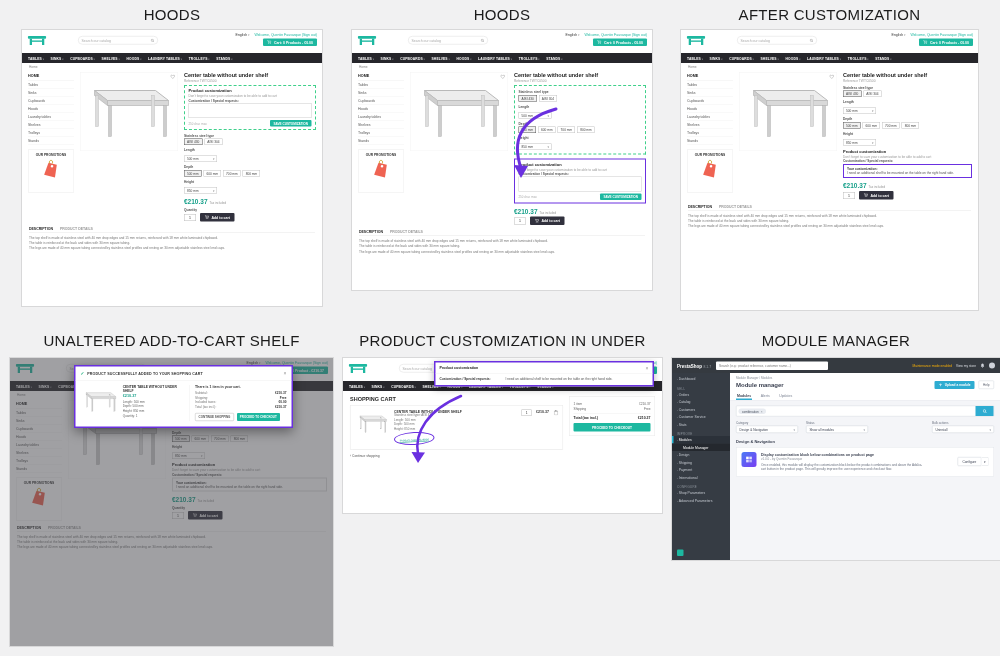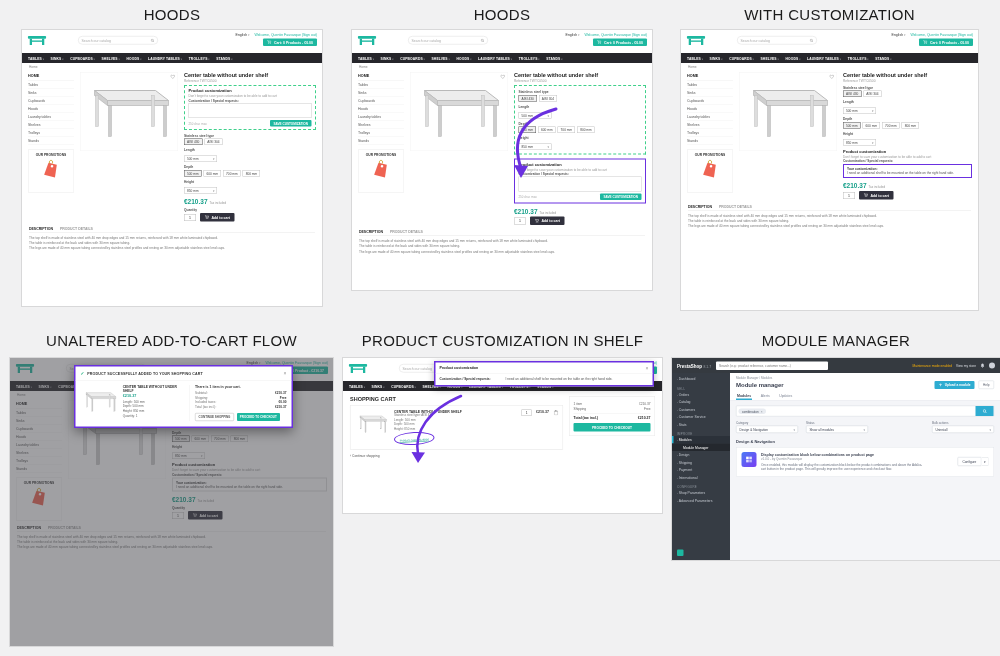--- a/index.html
+++ b/index.html
@@ -221,23 +221,23 @@
   <symbol id="modglyph" viewBox="0 0 14 14">
     <rect x="2" y="2" width="4.5" height="4.5" fill="#fff"></rect>
     <rect x="7.5" y="2" width="4.5" height="4.5" fill="#fff" opacity=".8"></rect>
     <rect x="2" y="7.5" width="4.5" height="4.5" fill="#fff" opacity=".8"></rect>
     <rect x="7.5" y="7.5" width="4.5" height="4.5" fill="#fff" opacity=".55"></rect>
   </symbol>
 </svg>
 
 <div class="t" style="left:22px;top:6px;width:300px">HOODS</div>
 <div class="t" style="left:352px;top:6px;width:300px">HOODS</div>
-<div class="t" style="left:681px;top:6px;width:297px">WITH CUSTOMIZATION</div>
-<div class="t" style="left:10px;top:332px;width:323px">UNALTERED ADD-TO-CART FLOW</div>
-<div class="t" style="left:343px;top:332px;width:319px">PRODUCT CUSTOMIZATION IN SHELF</div>
+<div class="t" style="left:681px;top:6px;width:297px">AFTER CUSTOMIZATION</div>
+<div class="t" style="left:10px;top:332px;width:323px">UNALTERED ADD-TO-CART SHELF</div>
+<div class="t" style="left:343px;top:332px;width:319px">PRODUCT CUSTOMIZATION IN UNDER</div>
 <div class="t" style="left:672px;top:332px;width:328px">MODULE MANAGER</div>
 
 <div class="p" style="left:22px;top:30px;width:300px;height:276px">
 <div class="z2" style="width:600px;height:552px">
 <div class="sf">
   <div class="sft">
     <svg width="40" height="28">
             <use href="#logo"></use>
           </svg>
     <div class="srch">

